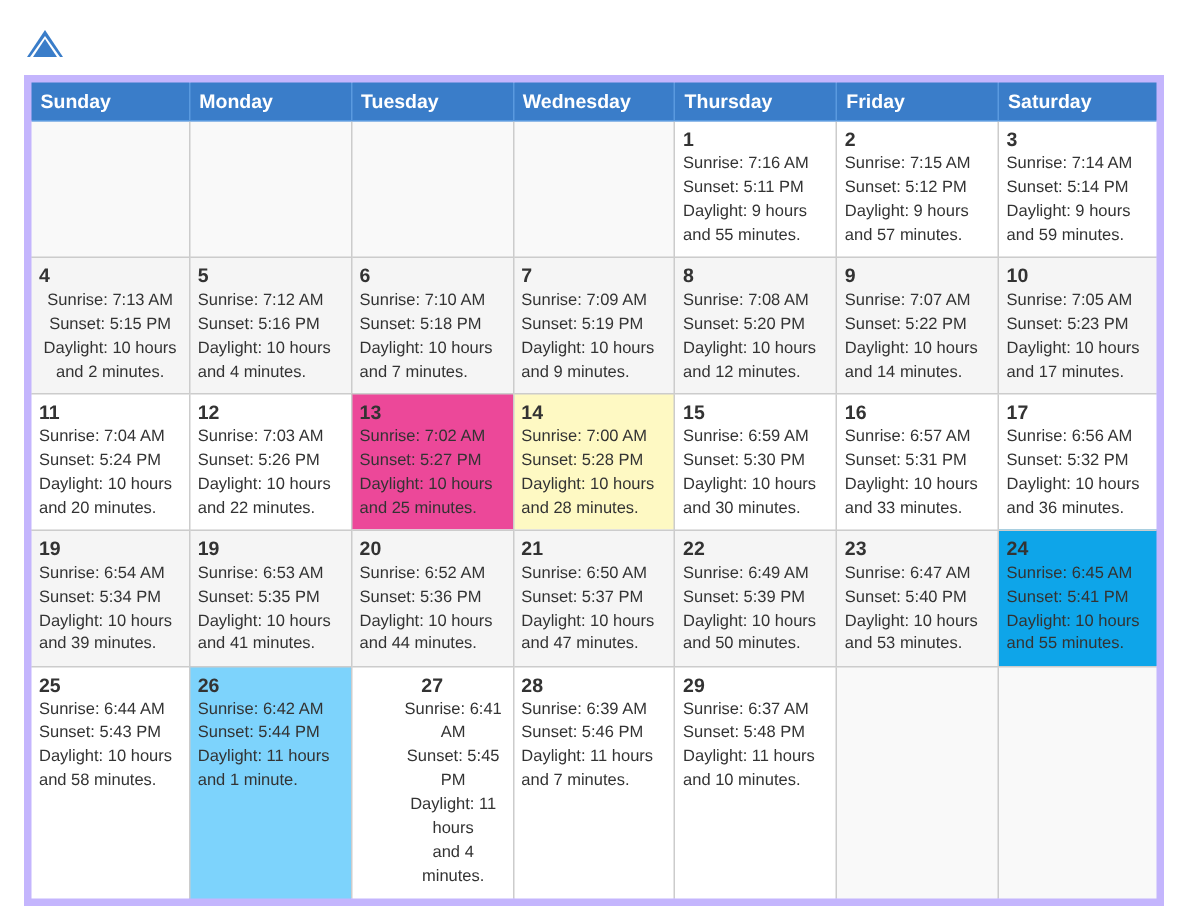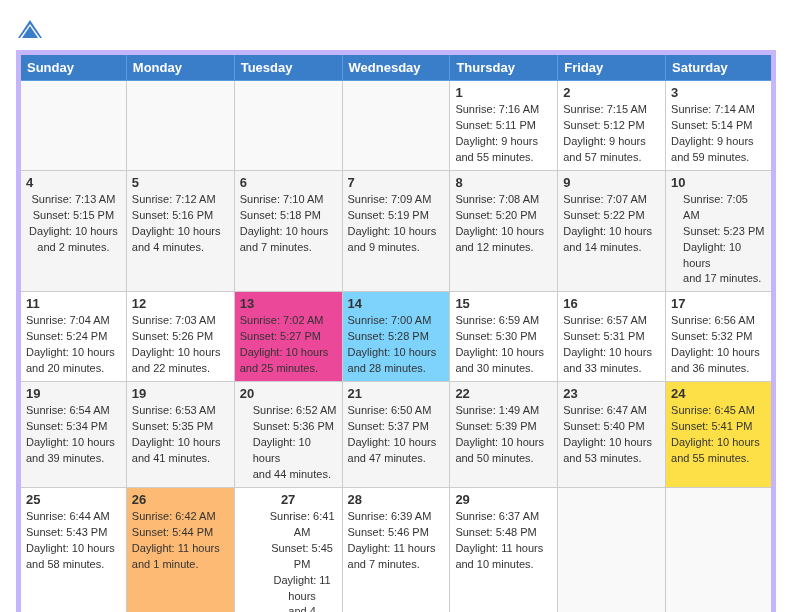--- a/index.html
+++ b/index.html
@@ -204,21 +204,21 @@
           </td>
           <td style="background: rgb(245, 245, 245);">
             <span class="day-num">9</span>
             <div class="day-info" style="white-space: pre-line;">Sunrise: 7:07 AM
 Sunset: 5:22 PM
 Daylight: 10 hours
 and 14 minutes.</div>
           </td>
           <td style="background: rgb(245, 245, 245);">
             <span class="day-num">10</span>
-            <div class="day-info" style="white-space: pre-line; margin-left: 12px;">Sunrise: 7:05 AM
+            <div class="day-info" style="white-space: pre-line;">Sunrise: 7:05 AM
 Sunset: 5:23 PM
 Daylight: 10 hours
 and 17 minutes.</div>
           </td>
         </tr>
         <tr>
           <td style="background: rgb(255, 255, 255);">
             <span class="day-num">11</span>
             <div class="day-info" style="white-space: pre-line;">Sunrise: 7:04 AM
 Sunset: 5:24 PM
@@ -232,21 +232,21 @@
 Daylight: 10 hours
 and 22 minutes.</div>
           </td>
           <td style="background: #ec4899;">
             <span class="day-num">13</span>
             <div class="day-info" style="white-space: pre-line;">Sunrise: 7:02 AM
 Sunset: 5:27 PM
 Daylight: 10 hours
 and 25 minutes.</div>
           </td>
-          <td style="background: #7dd3fc;">
+          <td style="background: #fef9c3;">
             <span class="day-num">14</span>
             <div class="day-info" style="white-space: pre-line;">Sunrise: 7:00 AM
 Sunset: 5:28 PM
 Daylight: 10 hours
 and 28 minutes.</div>
           </td>
           <td style="background: rgb(255, 255, 255);">
             <span class="day-num">15</span>
             <div class="day-info" style="white-space: pre-line;">Sunrise: 6:59 AM
 Sunset: 5:30 PM
@@ -278,63 +278,63 @@
           </td>
           <td style="background: rgb(245, 245, 245);">
             <span class="day-num">19</span>
             <div class="day-info" style="white-space: pre-line;">Sunrise: 6:53 AM
 Sunset: 5:35 PM
 Daylight: 10 hours
 and 41 minutes.</div>
           </td>
           <td style="background: rgb(245, 245, 245);">
             <span class="day-num">20</span>
-            <div class="day-info" style="white-space: pre-line; margin-left: 13px;">Sunrise: 6:52 AM
+            <div class="day-info" style="white-space: pre-line;">Sunrise: 6:52 AM
 Sunset: 5:36 PM
 Daylight: 10 hours
 and 44 minutes.</div>
           </td>
           <td style="background: rgb(245, 245, 245);">
             <span class="day-num">21</span>
             <div class="day-info" style="white-space: pre-line;">Sunrise: 6:50 AM
 Sunset: 5:37 PM
 Daylight: 10 hours
 and 47 minutes.</div>
           </td>
           <td style="background: rgb(245, 245, 245);">
             <span class="day-num">22</span>
-            <div class="day-info" style="white-space: pre-line;">Sunrise: 1:49 AM
+            <div class="day-info" style="white-space: pre-line;">Sunrise: 6:49 AM
 Sunset: 5:39 PM
 Daylight: 10 hours
 and 50 minutes.</div>
           </td>
           <td style="background: rgb(245, 245, 245);">
             <span class="day-num">23</span>
             <div class="day-info" style="white-space: pre-line;">Sunrise: 6:47 AM
 Sunset: 5:40 PM
 Daylight: 10 hours
 and 53 minutes.</div>
           </td>
-          <td style="background: #fde047;">
+          <td style="background: #0ea5e9;">
             <span class="day-num">24</span>
             <div class="day-info" style="white-space: pre-line;">Sunrise: 6:45 AM
 Sunset: 5:41 PM
 Daylight: 10 hours
 and 55 minutes.</div>
           </td>
         </tr>
         <tr>
           <td style="background: rgb(255, 255, 255);">
             <span class="day-num">25</span>
             <div class="day-info" style="white-space: pre-line;">Sunrise: 6:44 AM
 Sunset: 5:43 PM
 Daylight: 10 hours
 and 58 minutes.</div>
           </td>
-          <td style="background: #fdba74;">
+          <td style="background: #7dd3fc;">
             <span class="day-num">26</span>
             <div class="day-info" style="white-space: pre-line;">Sunrise: 6:42 AM
 Sunset: 5:44 PM
 Daylight: 11 hours
 and 1 minute.</div>
           </td>
           <td style="background: rgb(255, 255, 255); text-align: center;">
             <span class="day-num">27</span>
             <div class="day-info" style="white-space: pre-line; margin-left: 28px;">Sunrise: 6:41 AM
 Sunset: 5:45 PM

